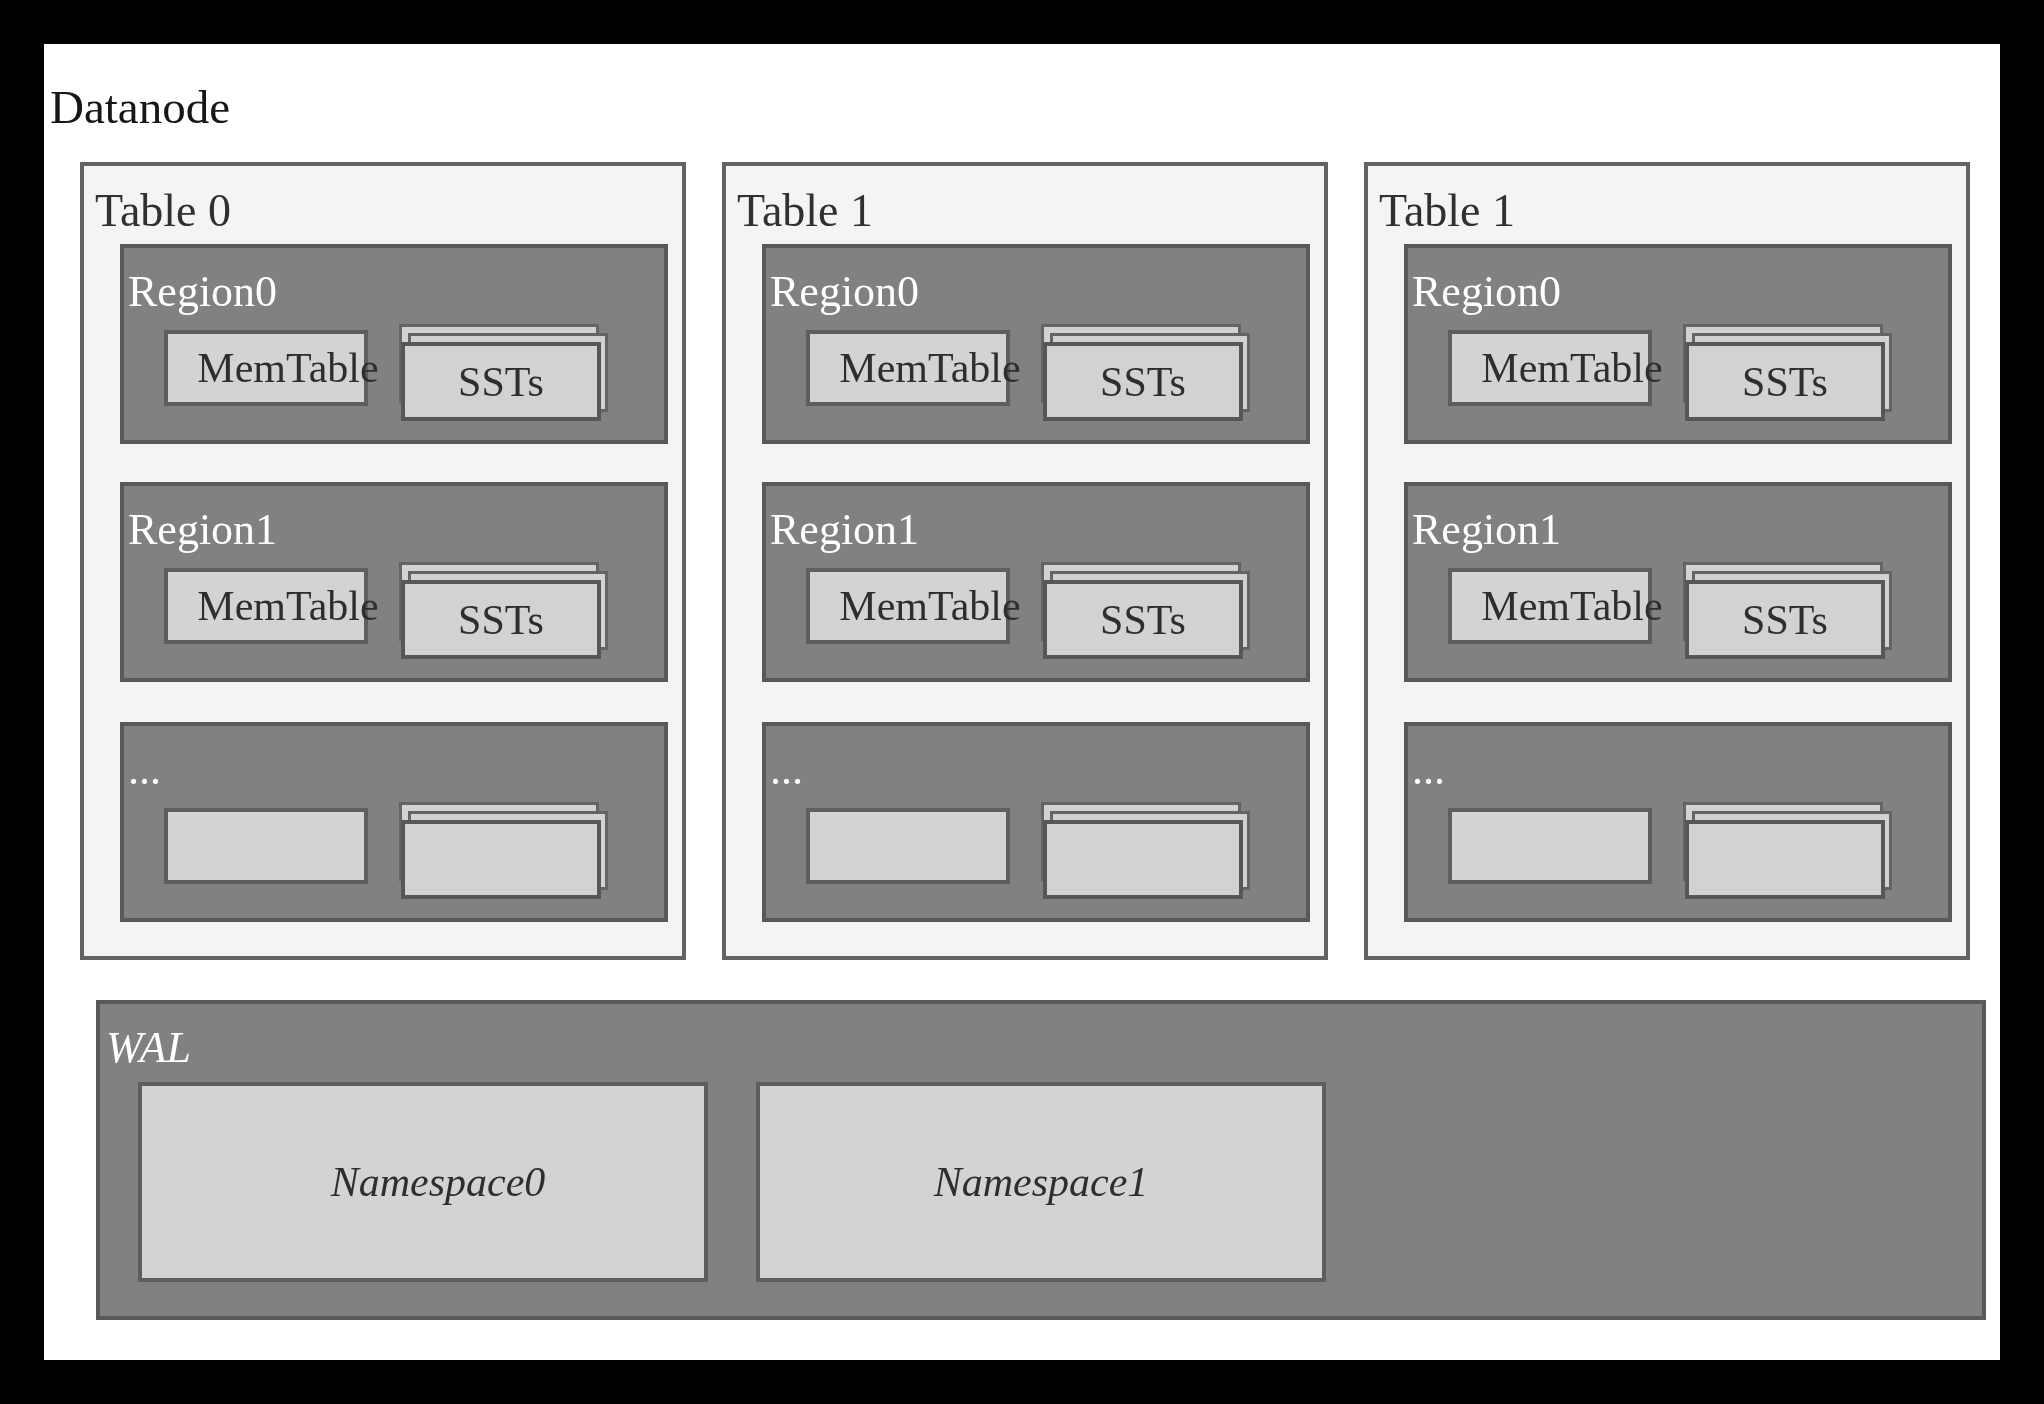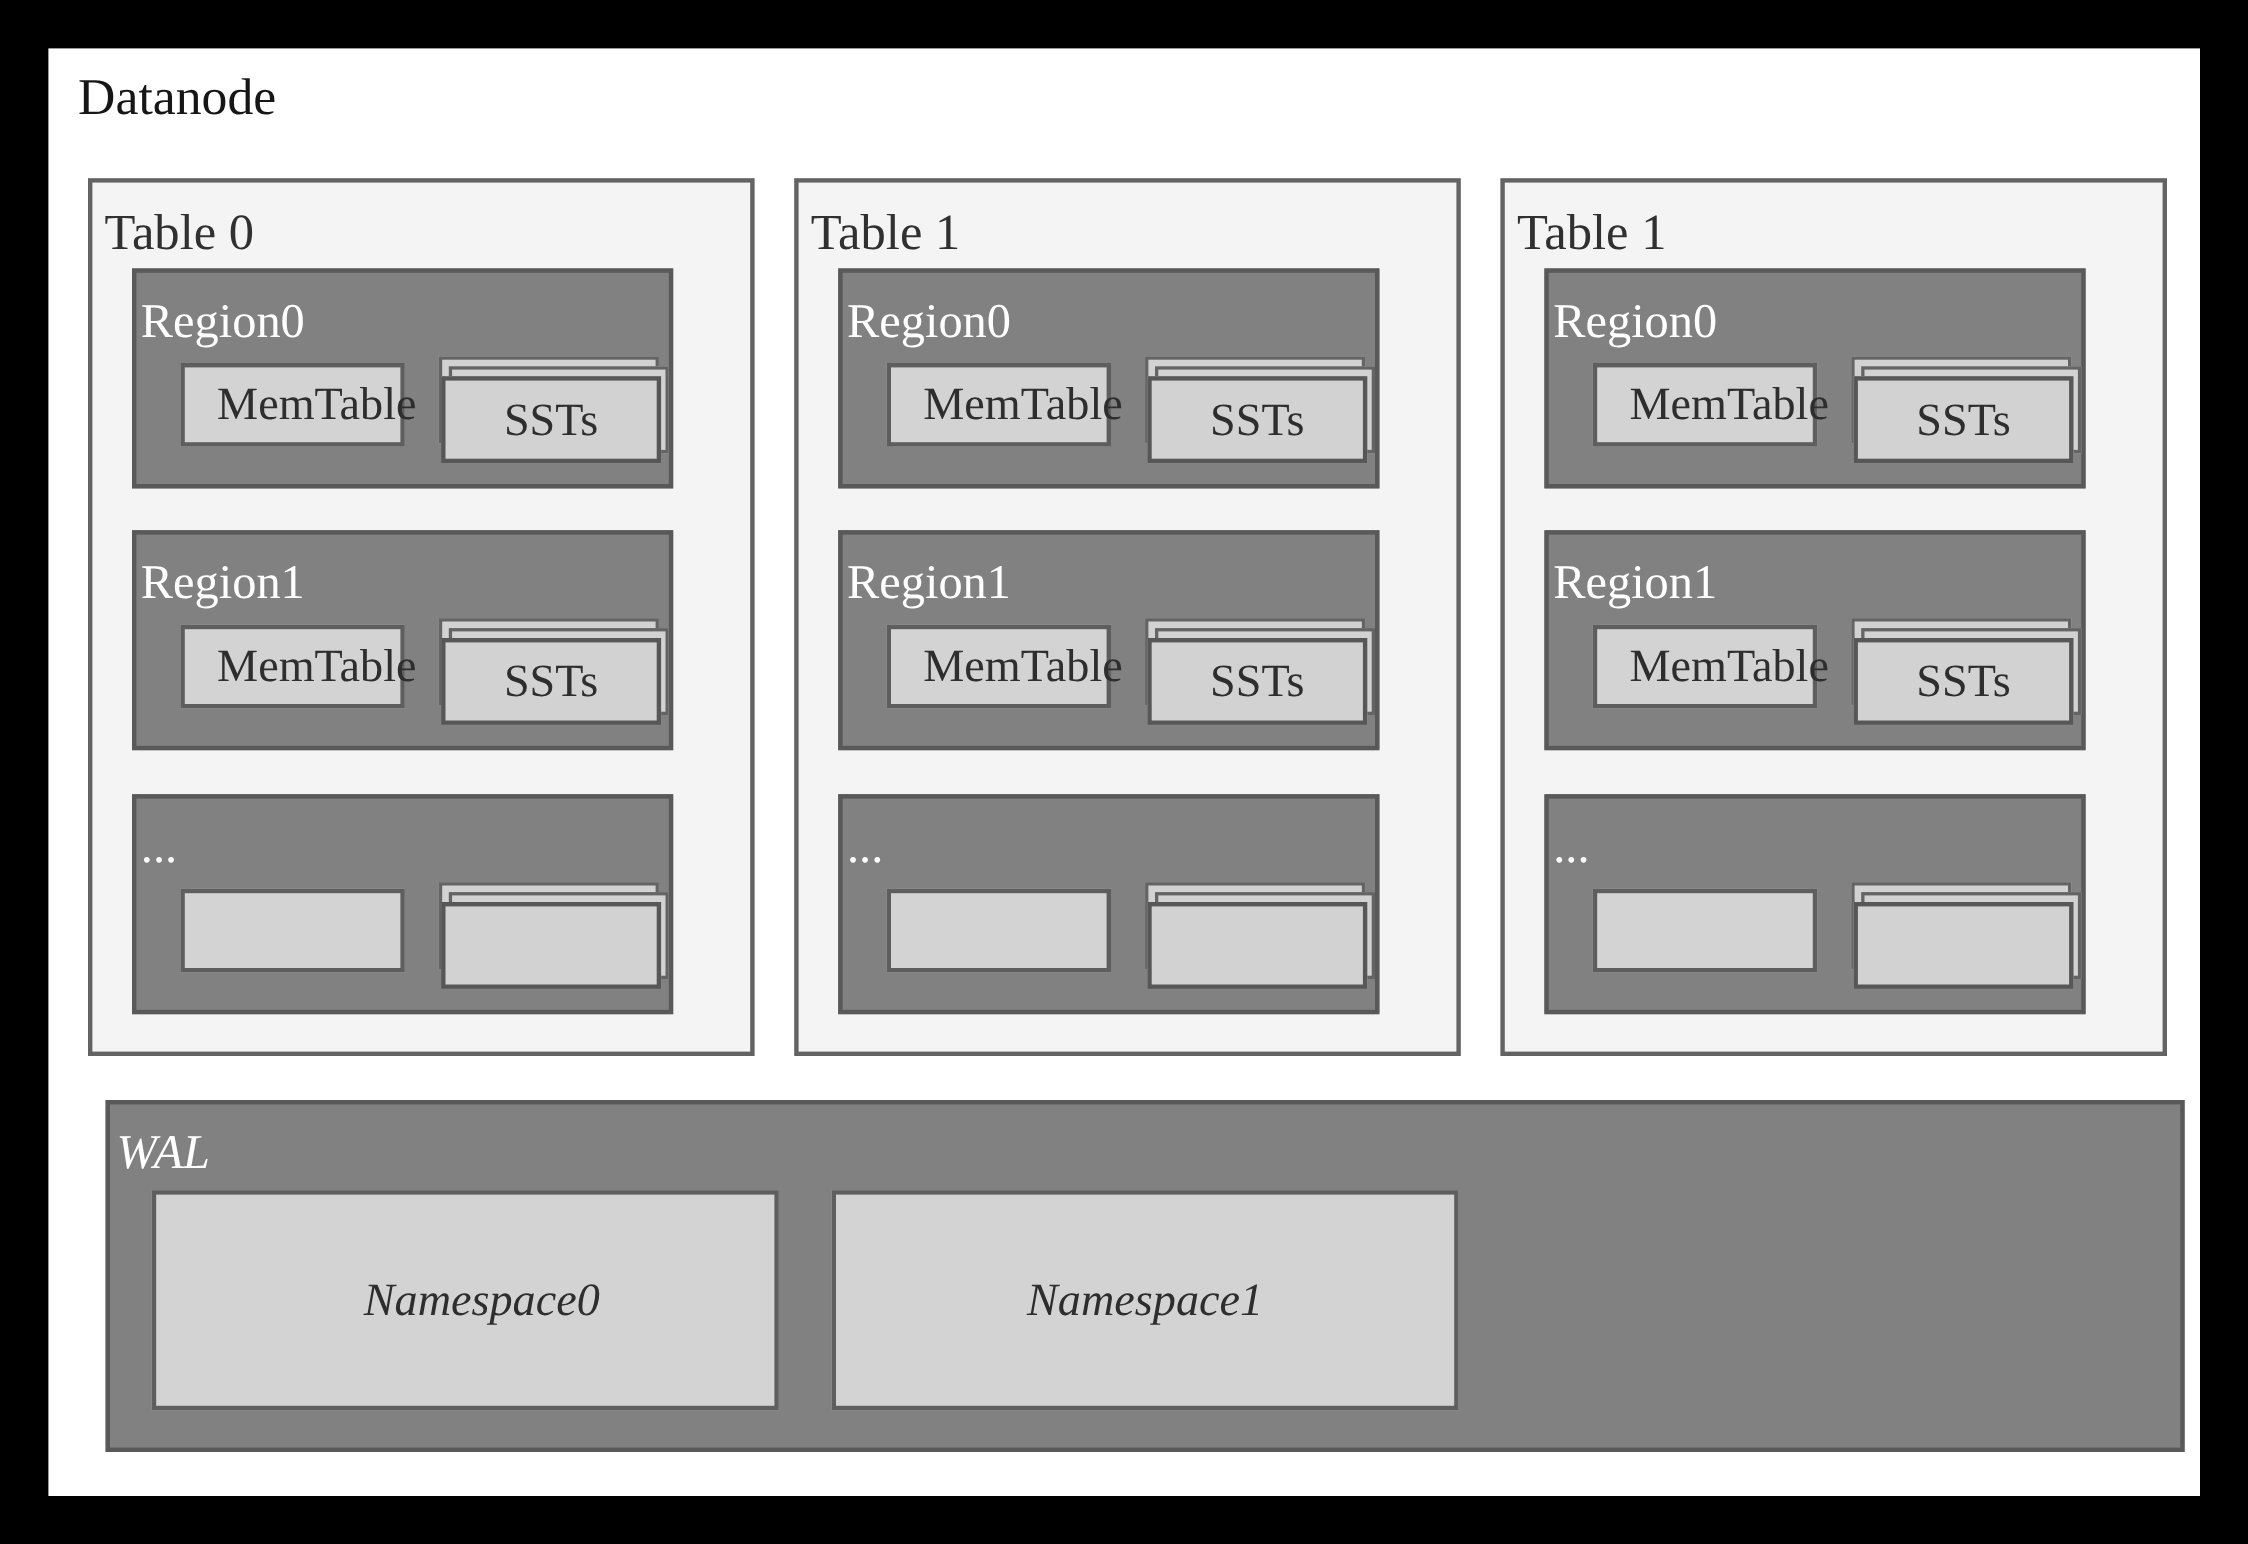--- a/index.html
+++ b/index.html
@@ -12,46 +12,45 @@
     overflow: hidden;
   }
   .canvas {
     position: absolute;
     left: 44px; top: 44px;
     width: 1956px; height: 1316px;
     background: var(--canvas, #fff);
   }
   .diagram-title {
     position: absolute;
-    left: 6px; top: 22px;
+    left: 6px; top: 40px;
     font-size: 47px; line-height: 1;
     color: #161616;
     white-space: nowrap;
-    margin-left: 21px;
   }
   .table-panel {
     position: absolute;
     top: 118px;
     width: 606px; height: 798px;
     box-sizing: border-box;
     background: var(--panel_fill, #f4f4f4);
     border: 4px solid var(--panel_border, #636363);
   }
   .p0 { left: 36px; } .p1 { left: 678px; } .p2 { left: 1320px; }
   .table-label {
     position: absolute;
     left: 11px; top: 22px;
     font-size: 46px; line-height: 1;
     color: #303030;
     white-space: nowrap;
   }
   .region {
     position: absolute;
     left: 36px;
-    width: 492px; height: 200px;
+    width: 548px; height: 200px;
     box-sizing: border-box;
     background: var(--region_fill, #818181);
     border: 4px solid var(--region_border, #595959);
   }
   .r0 { top: 78px; } .r1 { top: 316px; } .r2 { top: 556px; }
   .region-label {
     position: absolute;
     left: 4px; top: 22px;
     font-size: 44px; line-height: 1;
     color: var(--text_light, #fff);

